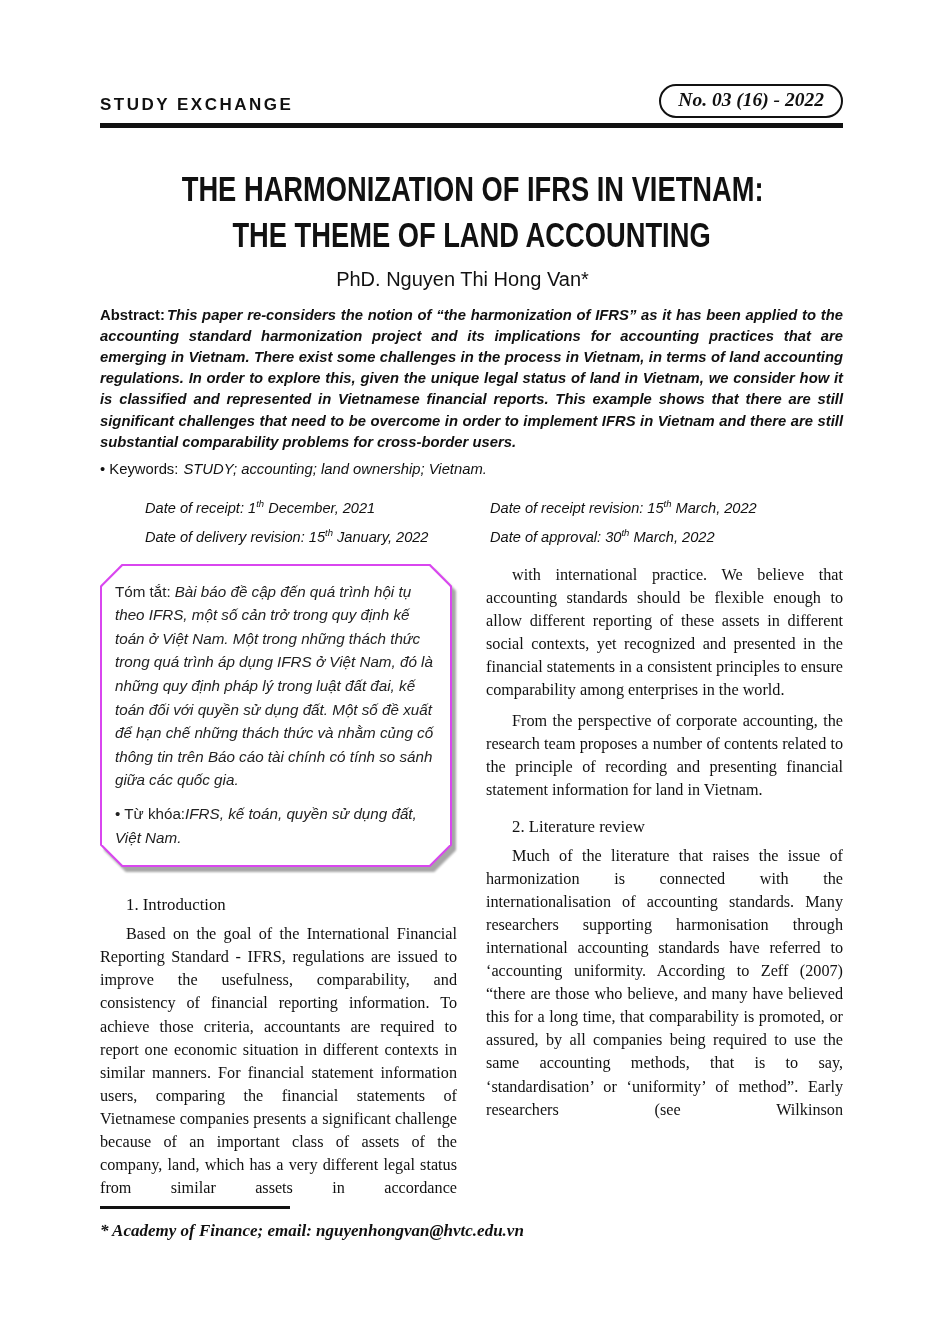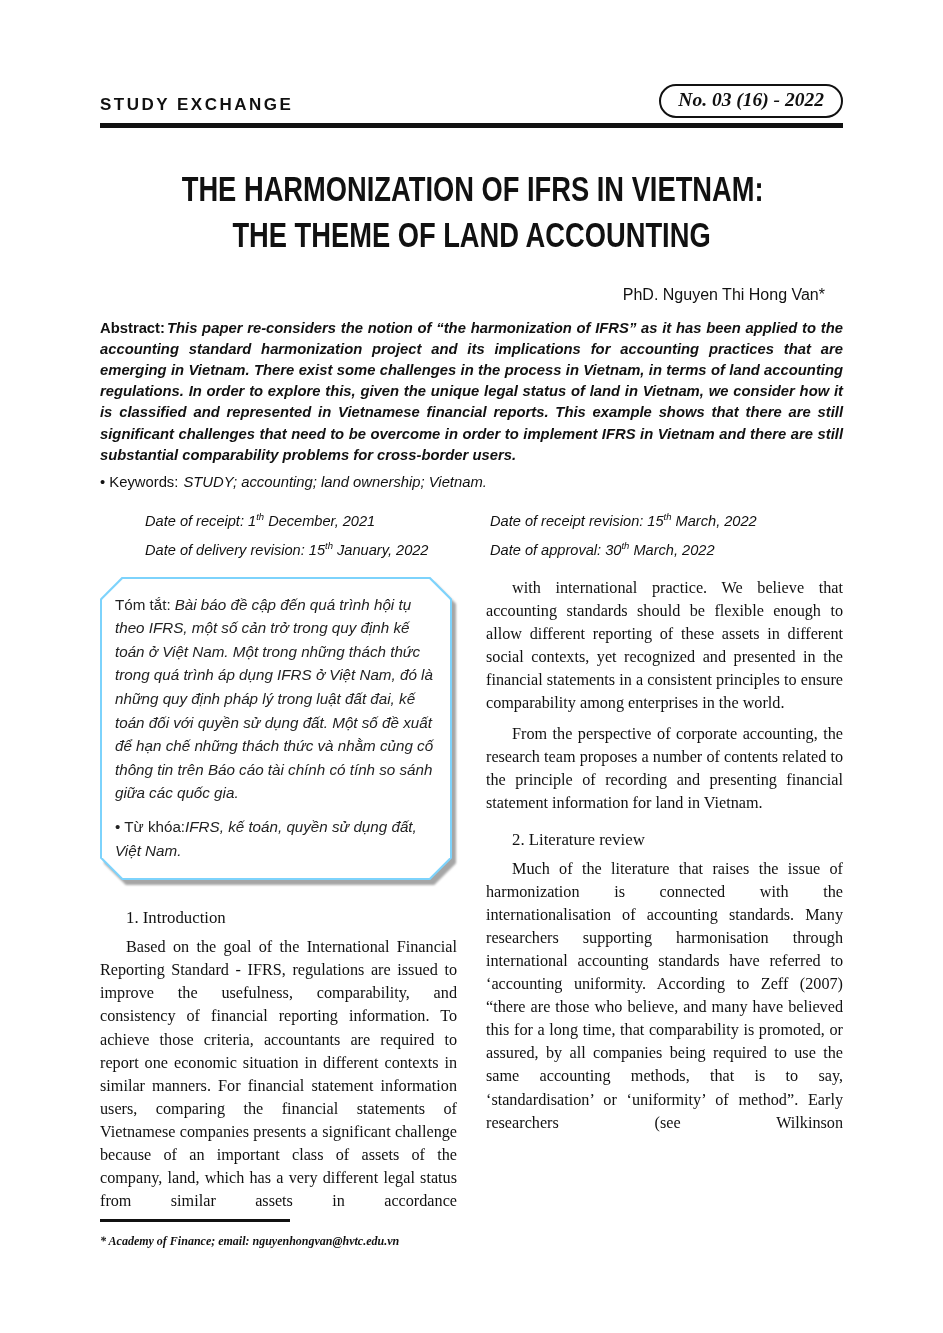--- a/index.html
+++ b/index.html
@@ -33,23 +33,23 @@
 
   
   .title-block { margin-top: 38px; text-align: center; }
   .title-line {
     font-family: "Liberation Sans", sans-serif;
     font-weight: bold; font-size: 35px; line-height: 46px;
     transform: scaleX(0.78); transform-origin: 50% 50%;
     white-space: nowrap; letter-spacing: 0;
   }
   .author {
-    margin-top: 28px; text-align: right; padding-right: 18px;
-    font-family: "Liberation Sans", sans-serif;
-    font-size: 16px; font-weight: normal;
+    margin-top: 10px; text-align: center; padding-right: 18px;
+    font-family: "Liberation Sans", sans-serif;
+    font-size: 20px; font-weight: normal;
   }
 
   
   .abstract {
     margin-top: 14px;
     font-family: "Liberation Sans", sans-serif;
     font-weight: bold; font-style: italic;
     font-size: 14.8px; line-height: 21.2px;
     text-align: justify;
   }
@@ -81,21 +81,21 @@
   .force-justify { text-align-last: justify; }
   .sec-heading {
     font-family: "Liberation Serif", serif;
     font-weight: normal; font-size: 16.8px;
     padding-left: 26px; margin-top: 28px;
   }
 
   
   .box-wrap { filter: drop-shadow(4px 5px 1px #a6a6a6); width: 352px; }
   .box-outer {
-    background: #7dd3fc;
+    background: #d946ef;
     clip-path: polygon(22px 0, calc(100% - 22px) 0, 100% 22px,
       100% calc(100% - 22px), calc(100% - 22px) 100%, 22px 100%,
       0 calc(100% - 22px), 0 22px);
     padding: 2px;
   }
   .box-inner {
     background: #ffffff;
     clip-path: polygon(21px 0, calc(100% - 21px) 0, 100% 21px,
       100% calc(100% - 21px), calc(100% - 21px) 100%, 21px 100%,
       0 calc(100% - 21px), 0 21px);
@@ -106,21 +106,21 @@
   }
   .box-inner .tt-label { font-style: normal; margin-right: 4px; }
   .tukhoa { margin-top: 10px; }
   .tukhoa .tk-label { font-style: normal; margin-right: 0; text-align: center; }
 
   
   .footnote-rule { width: 190px; height: 2.5px; background: #111; margin-top: 6px; }
   .footnote {
     margin-top: 12px;
     font-family: "Liberation Serif", serif;
-    font-weight: bold; font-style: italic; font-size: 12px;
+    font-weight: bold; font-style: italic; font-size: 17px;
   }
   .footer { margin-top: 40px; display: flex; align-items: center; }
   .diamond-outer {
     width: 30px; height: 44px; position: relative; flex: 0 0 auto;
     background: #111;
     clip-path: polygon(50% 0, 100% 50%, 50% 100%, 0 50%);
     display: flex; align-items: center; justify-content: center;
   }
   .diamond-inner {
     position: absolute; inset: 2.5px; background: #fff;

